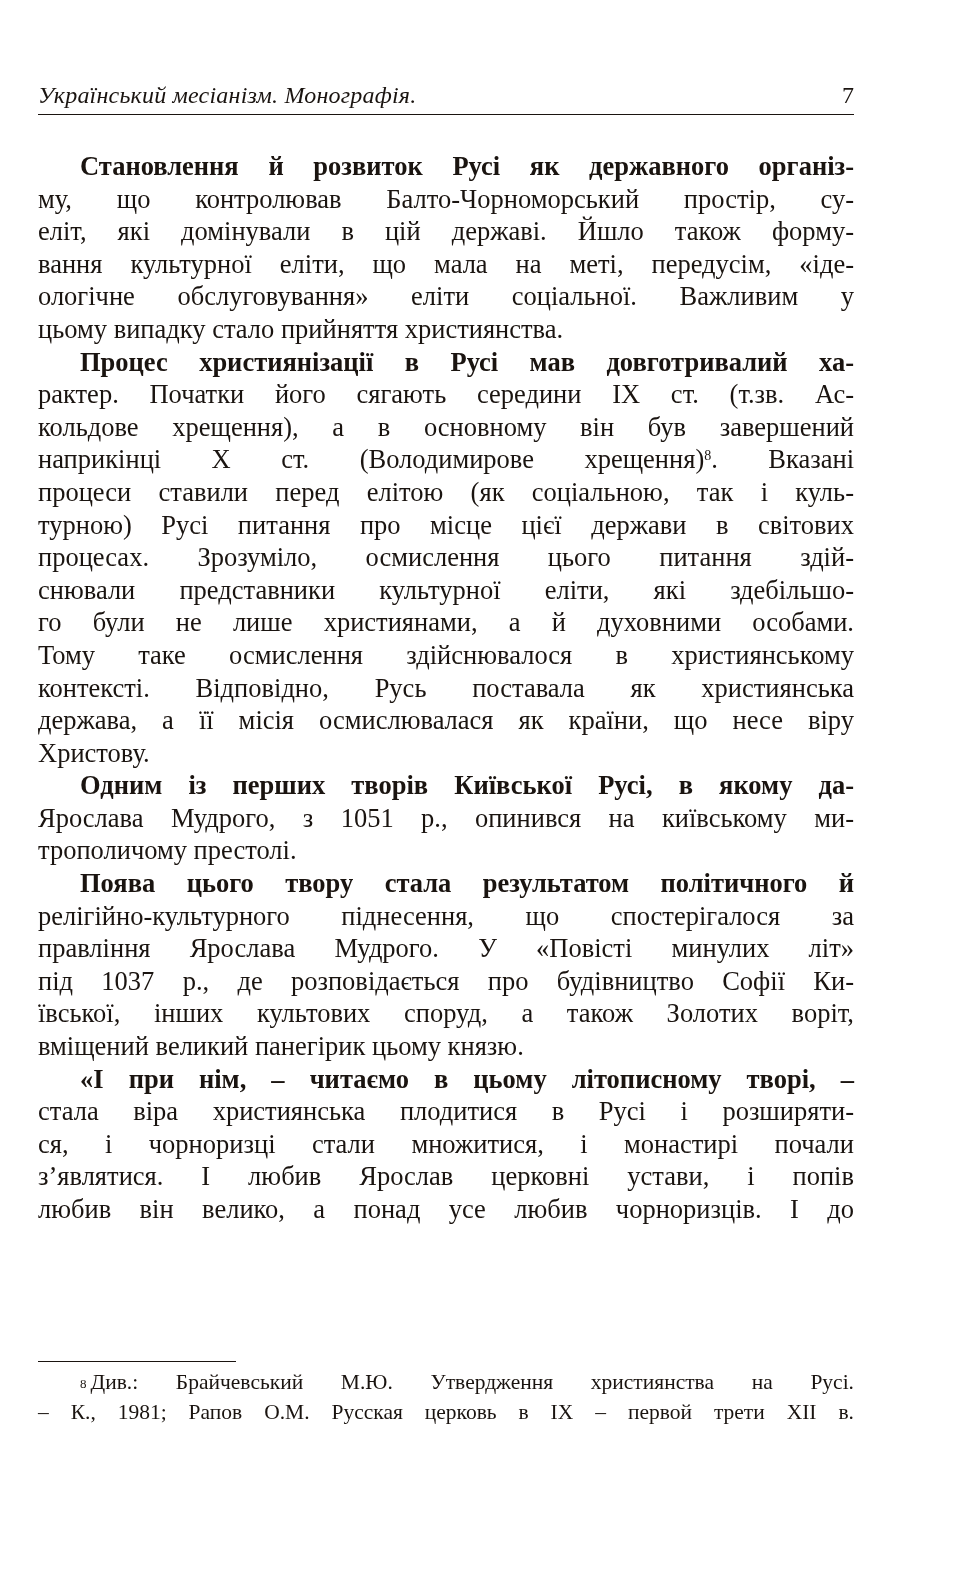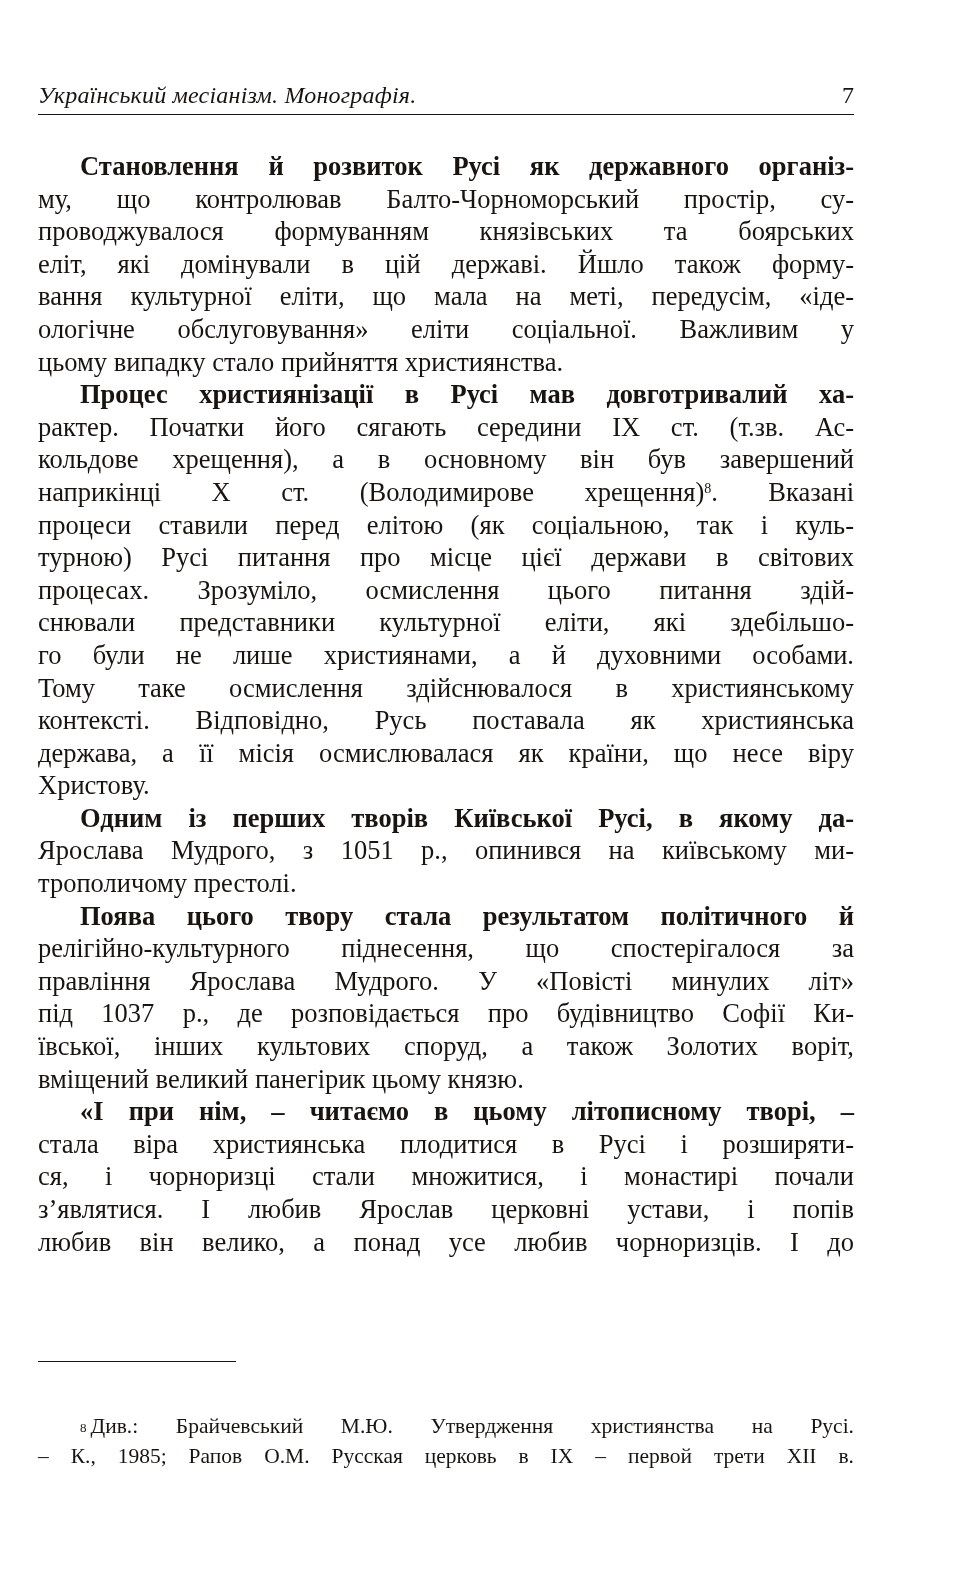--- a/index.html
+++ b/index.html
@@ -14,41 +14,40 @@
   .body-text { position:absolute; top:150px; left:0; width:816px; }
   .line { display:block; height:32.6px; line-height:32.6px; font-family:"Liberation Serif",serif;
           font-size:26.5px; white-space:nowrap; text-align:justify; text-align-last:justify; }
   .line.indent { padding-left:42px;font-weight:bold; }
   .line.last { text-align-last:left; }
   sup { font-size:14px; vertical-align:top; line-height:1; position:relative; top:6px; }
   .fn-rule { position:absolute; top:1361px; left:0; width:198px; border-top:1.5px solid #1a1410; }
   .footnotes { position:absolute; top:1367px; left:0; width:816px; }
   .fn-line { display:block; height:30px; line-height:30px; font-family:"Liberation Serif",serif;
              font-size:21.5px; white-space:nowrap; text-align:justify; text-align-last:justify; }
-  .fn-line.indent { padding-left:42px;margin-top:44px; }
+  .fn-line.indent { padding-left:42px; }
   .fn-line.last { text-align-last:left; }
   .fn-mark { font-size:13px; vertical-align:top; position:relative; top:2px; margin-right:4px; }
 </style>
 </head>
 <body>
 
 <div class="page">
 
   <div class="running-head">
     <span class="running-title">Український месіанізм. Монографія.</span>
     <span class="page-number">7</span>
   </div>
   <div class="head-rule"></div>
 
   <div class="body-text">
 
     <div>
       <span class="line indent">Становлення й розвиток Русі як державного організ-</span>
       <span class="line">му, що контролював Балто-Чорноморський простір, су-</span>
-      <span class="line">проводжувалося формуванням князівських та боярських</span>
       <span class="line">еліт, які домінували в цій державі. Йшло також форму-</span>
       <span class="line">вання культурної еліти, що мала на меті, передусім, «іде-</span>
       <span class="line">ологічне обслуговування» еліти соціальної. Важливим у</span>
       <span class="line last">цьому випадку стало прийняття християнства.</span>
     </div>
 
     <div>
       <span class="line indent">Процес християнізації в Русі мав довготривалий ха-</span>
       <span class="line">рактер. Початки його сягають середини IX ст. (т.зв. Ас-</span>
       <span class="line">кольдове хрещення), а в основному він був завершений</span>
@@ -85,16 +84,16 @@
       <span class="line">ся, і чорноризці стали множитися, і монастирі почали</span>
       <span class="line">з’являтися. І любив Ярослав церковні устави, і попів</span>
       <span class="line">любив він велико, а понад усе любив чорноризців. І до</span>
     </div>
   </div>
 
   <div class="fn-rule"></div>
 
   <div class="footnotes">
     <span class="fn-line indent"><span class="fn-mark">8</span><span>Див.: Брайчевський М.Ю. Утвердження християнства на Русі.</span></span>
-    <span class="fn-line">– К., 1985; Рапов О.М. Русская церковь в IX – первой трети XII в.</span>
+    <span class="fn-line">– К., 1981; Рапов О.М. Русская церковь в IX – первой трети XII в.</span>
   </div>
 
 </div>
 
 </body></html>

